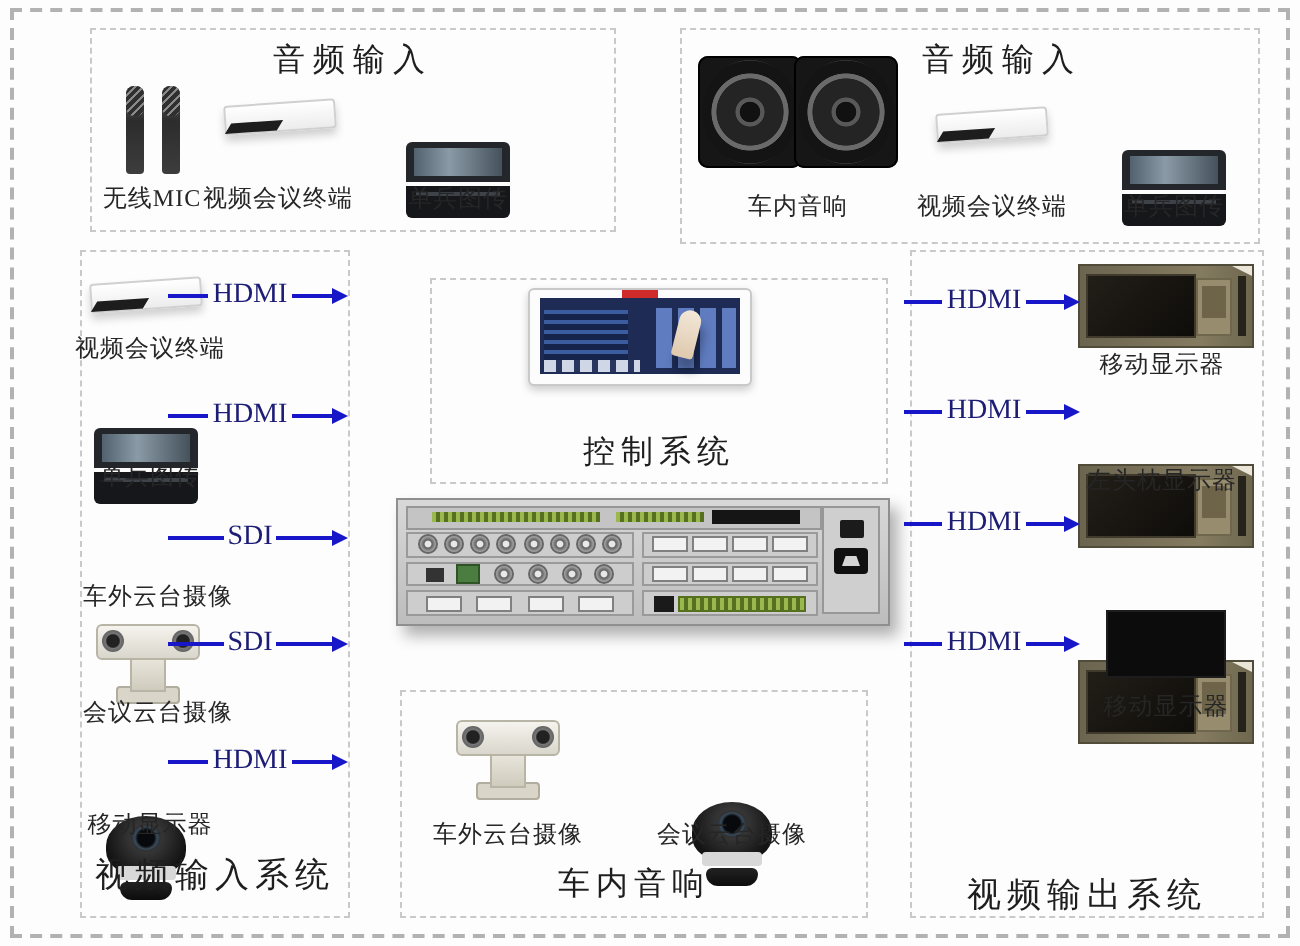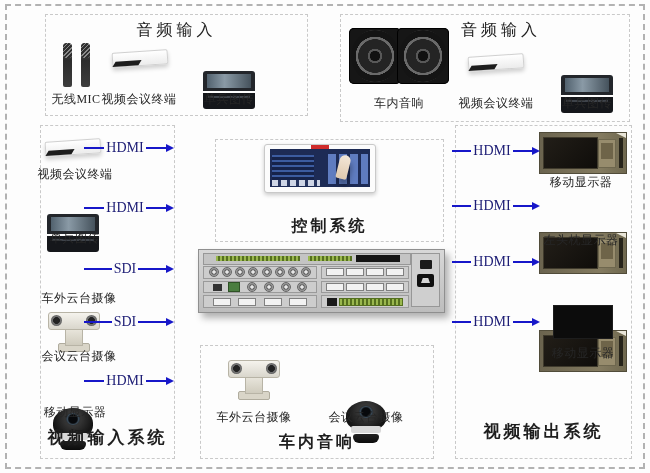--- a/index.html
+++ b/index.html
@@ -8,21 +8,21 @@
   .outer-frame{position:absolute;left:5px;top:4px;width:636px;height:461px;border:2px dashed #b2b2b2;}
   .box{position:absolute;border:1px dashed #c9c9c9;background:transparent;}
   .b-audio-l{left:45px;top:14px;width:261px;height:100px;}
   .b-audio-r{left:340px;top:14px;width:288px;height:106px;}
   .b-vin{left:40px;top:125px;width:133px;height:332px;}
   .b-ctrl{left:215px;top:139px;width:227px;height:101px;}
   .b-cctrl{left:200px;top:345px;width:232px;height:112px;}
   .b-vout{left:455px;top:125px;width:175px;height:332px;}
   .t-top{position:absolute;top:5px;left:50%;transform:translateX(-50%);font-size:16px;letter-spacing:4px;white-space:nowrap;}
   .t-top.off{left:160px;}
-  .sys-title{position:absolute;left:50%;transform:translateX(-50%);font-size:17px;letter-spacing:3px;white-space:nowrap;font-weight:bold;}
+  .sys-title{position:absolute;left:50%;transform:translateX(-50%);font-size:17px;letter-spacing:3px;white-space:nowrap;}
   .lbl{position:absolute;transform:translateX(-50%);font-size:12px;letter-spacing:.5px;white-space:nowrap;color:#262626;}
   .abs{position:absolute;}
 
   
   .arrow{position:absolute;display:flex;align-items:center;height:12px;}
   .arrow .seg{flex:1;height:0;border-top:2px solid #1717c9;}
   .arrow .alabel{font-size:14px;color:#1d1d75;padding:0 2px;line-height:1;}
   .arrow .head{width:0;height:0;border-left:8px solid #1717c9;border-top:4px solid transparent;border-bottom:4px solid transparent;}
 
   
@@ -273,21 +273,21 @@
       </div>
     <div class="lbl" style="left:125px;top:106px">左头枕显示器</div>
     <div class="abs icon-headrest" style="left:83px;top:120px">
         <span class="hr-screen"></span>
         <span class="hr-panel"></span>
         <span class="hr-strip"></span>
         <span class="hr-glint"></span>
       </div>
     <div class="abs icon-blackpanel" style="left:97px;top:179px"></div>
     <div class="lbl" style="left:127px;top:219px">移动显示器</div>
-    <div class="sys-title" style="top:294px">视频输出系统</div>
+    <div class="sys-title" style="top:310px">视频输出系统</div>
   </section>
 
   <div class="arrow" style="left:84px;top:142px;width:90px">
     <i class="seg"></i>
     <span class="alabel">HDMI</span>
     <i class="seg"></i>
     <i class="head"></i>
   </div>
   <div class="arrow" style="left:84px;top:202px;width:90px">
     <i class="seg"></i>

